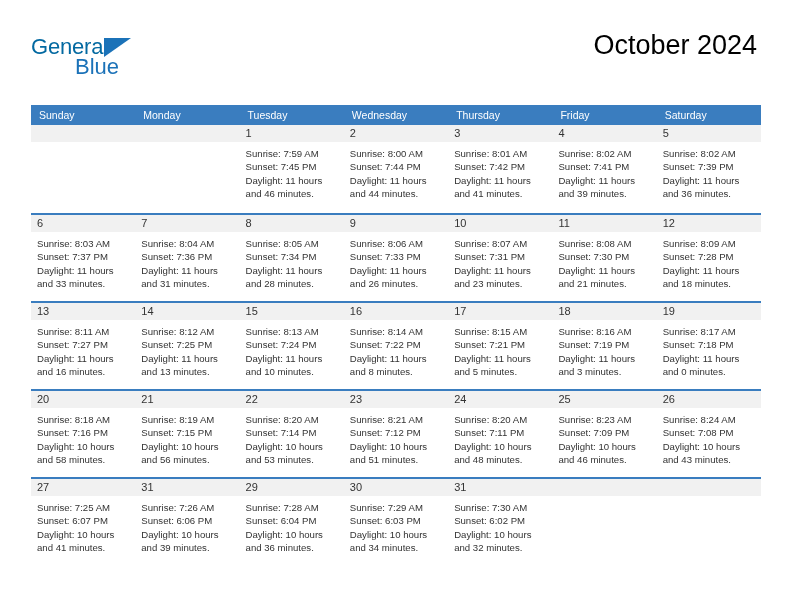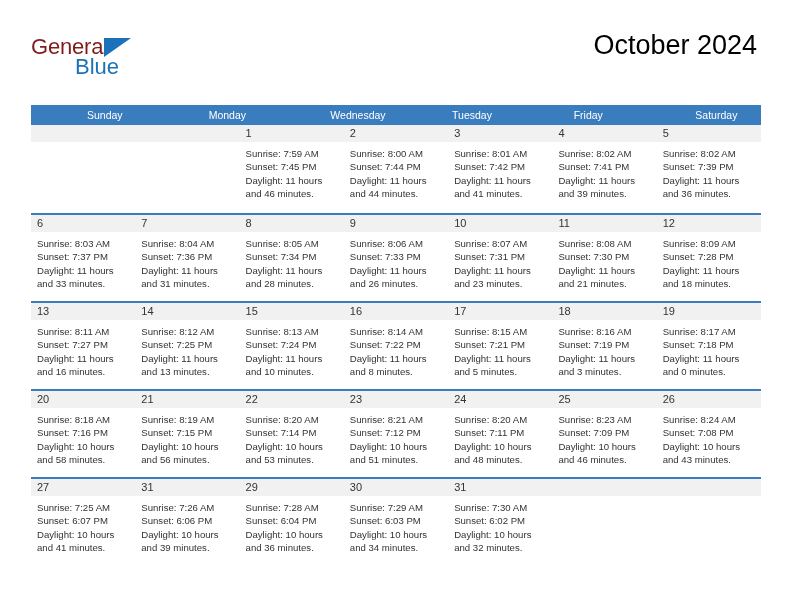--- a/index.html
+++ b/index.html
@@ -35,21 +35,21 @@
     top: 6px;
     width: 200px;
     height: 56px;
   }
   .logo-general {
     position: absolute;
     left: 0;
     top: 0;
     font-size: 22px;
     letter-spacing: -0.2px;
-    color: #7f1d1d;
+    color: #0369a1;
     font-family: "Liberation Sans", sans-serif;
     text-align: right;
   }
   .logo-tri {
     position: absolute;
     left: 73px;
     top: 4px;
     width: 0;
     height: 0;
     border-left: 27px solid #1b72b8;
@@ -92,25 +92,24 @@
   .weekdays {
     display: flex;
     background: #3a7dbf;
     height: 20px;
   }
   .weekday {
     flex: 1 1 0;
     color: #ffffff;
     font-size: 10.5px;
     line-height: 20px;
-    padding-left: 16px;
+    padding-left: 8px;
     box-sizing: border-box;
     overflow: hidden;
     white-space: nowrap;
-    margin-left: 40px;
   }
   .week {
     display: flex;
     border-top: 2px solid #3a7dbf;
     height: 88px;
     box-sizing: border-box;
   }
   .week:first-of-type {
     border-top: none;
   }
@@ -158,22 +157,23 @@
     </div>
     <div class="title-block">
       <div class="cal-title">October 2024</div>
     </div>
   </div>
 
   <div class="calendar">
     <div class="weekdays">
       <div class="weekday">Sunday</div>
       <div class="weekday">Monday</div>
+      <div class="weekday">Tuesday</div>
       <div class="weekday">Wednesday</div>
-      <div class="weekday">Tuesday</div>
+      <div class="weekday">Thursday</div>
       <div class="weekday">Friday</div>
       <div class="weekday">Saturday</div>
     </div>
 
     <div id="weeks-container">
         <div class="week">
           <div class="day empty">
             <div class="day-num-strip">
               <span class="day-num"></span>
             </div>

